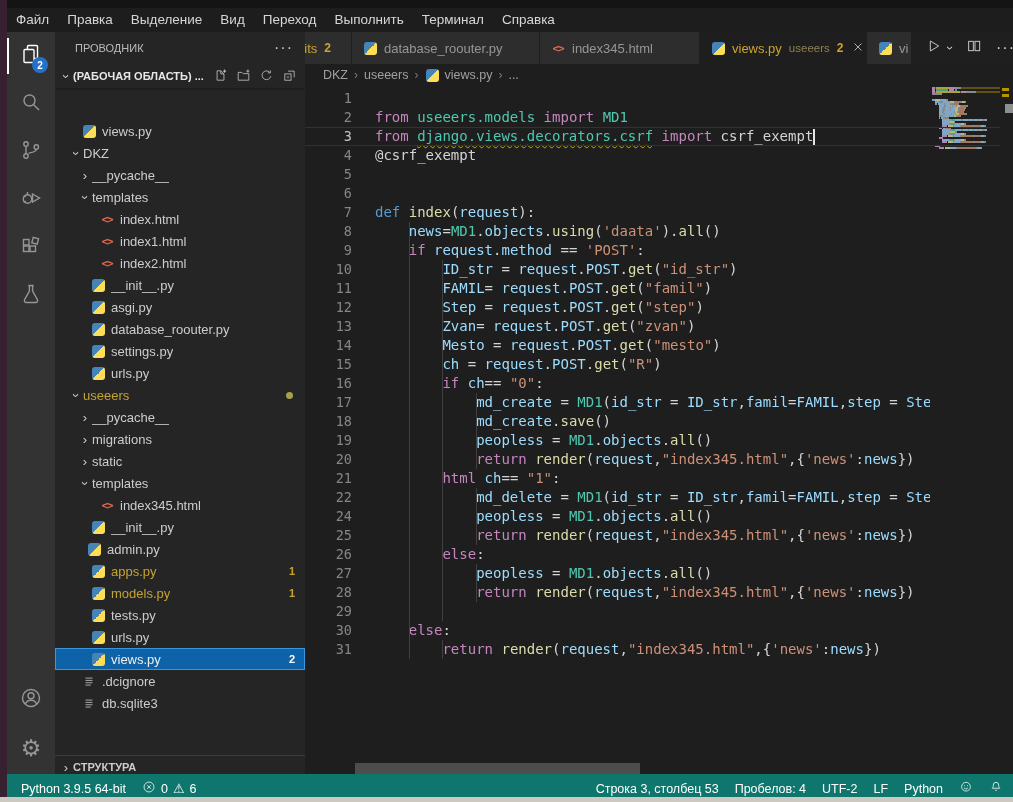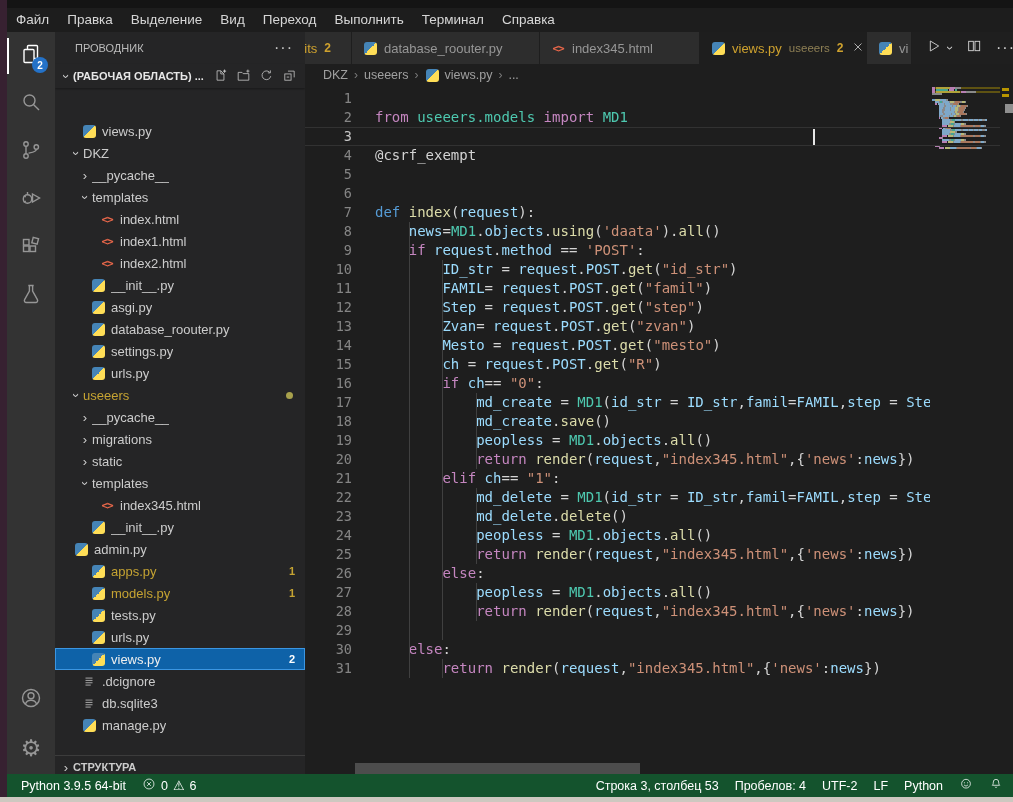--- a/index.html
+++ b/index.html
@@ -89,21 +89,21 @@
   
   #minimap{position:absolute;left:932px;top:87px;width:68px;}
   .mrow{position:relative;height:2px;display:flex;}
   .mrow .seg{height:2px;flex:none;}
   .mrow.hl{background:rgba(190,160,0,.4);}
   .ruler{position:absolute;left:1001px;top:32px;width:12px;height:731px;}
   .rmark-warn{position:absolute;left:1px;width:7px;height:3px;background:#b89500;}
   .rmark-cur{position:absolute;left:4px;width:8px;height:9px;background:#8f8f8f;}
   .hscroll{position:absolute;left:355px;top:763px;width:285px;height:11px;background:#4d4d4d;}
   
-  .statusbar{position:absolute;left:7px;top:774px;width:1006px;height:23px;background:#14532d;color:#ffffff;
+  .statusbar{position:absolute;left:7px;top:774px;width:1006px;height:29px;background:#0f766e;color:#ffffff;
     display:flex;align-items:center;font-size:12.5px;padding:0 10px 0 14px;box-sizing:border-box;}
   .sb-grow{flex:1;}
   .st-item{display:flex;align-items:center;gap:5px;margin-right:16px;white-space:nowrap;}
   .st-right .st-item{margin-right:0;margin-left:16px;}
   .st-right{display:flex;align-items:center;}
   .st-item svg{width:14px;height:14px;stroke:#fff;fill:none;stroke-width:1.3;}
   .warn-glyph{font-size:13px;}
 </style>
 </head>
 <body>
@@ -289,21 +289,21 @@
         <div class="trow" style="padding-left: 44px;">
           <span class="ficon html-icon">&lt;&gt;</span>
           <span class="label">index345.html</span>
         </div>
         <div class="trow" style="padding-left: 35px;">
           <span class="ficon">
             <span class="py-icon"></span>
           </span>
           <span class="label">__init__.py</span>
         </div>
-        <div class="trow" style="padding-left: 18px; align-items: center;">
+        <div class="trow" style="padding-left: 31px; align-items: center;">
           <span class="ficon">
             <span class="py-icon"></span>
           </span>
           <span class="label">admin.py</span>
         </div>
         <div class="trow warn" style="padding-left: 35px;">
           <span class="ficon">
             <span class="py-icon"></span>
           </span>
           <span class="label">apps.py</span>
@@ -343,26 +343,20 @@
           </span>
           <span class="label">.dcignore</span>
         </div>
         <div class="trow" style="padding-left: 26px;">
           <span class="ficon gen-icon">
             <svg viewBox="0 0 24 24">
               <path d="M6 7h12M6 11h12M6 15h12M6 19h9"></path>
             </svg>
           </span>
           <span class="label">db.sqlite3</span>
-        </div>
-        <div class="trow" style="padding-left: 26px;">
-          <span class="ficon">
-            <span class="py-icon"></span>
-          </span>
-          <span class="label">manage.py</span>
         </div>
       </div>
     <div class="sb-outline">
       <span class="chev">›</span>
       <span>СТРУКТУРА</span>
     </div>
   </div>
 
   <div class="tabbar" id="tabbar">
       <div class="tab partial-left" style="width: 47px;">
@@ -418,41 +412,40 @@
         <span class="py-icon"></span>
       </span>
       <span>views.py</span>
       <span class="bc-sep">›</span>
       <span>...</span>
     </div>
   <div id="curline-layer"></div>
   <div id="code">
       <div class="cline"><span class="lnum">1</span></div>
       <div class="cline"><span class="lnum">2</span><span class="ltext"><span class="tok-k">from</span><span class="tok-p"> </span><span class="tok-c">useeers.models</span><span class="tok-p"> </span><span class="tok-k">import</span><span class="tok-p"> </span><span class="tok-c">MD1</span></span></div>
-      <div class="cline"><span class="lnum cur">3</span></div>
+      <div class="cline"><span class="lnum cur">3</span><span class="ltext"><span class="tok-k">from</span><span class="tok-p"> </span><span class="tok-cq">django.views.decorators.csrf</span><span class="tok-p"> </span><span class="tok-k">import</span><span class="tok-p"> csrf_exempt</span></span></div>
       <div class="cline"><span class="lnum">4</span><span class="ltext"><span class="tok-p">@csrf_exempt</span></span></div>
       <div class="cline"><span class="lnum">5</span><span class="ltext"></span></div>
       <div class="cline"><span class="lnum">6</span><span class="ltext"></span></div>
       <div class="cline"><span class="lnum">7</span><span class="ltext"><span class="tok-d">def</span><span class="tok-p"> </span><span class="tok-f">index</span><span class="tok-p">(</span><span class="tok-v">request</span><span class="tok-p">):</span></span></div>
       <div class="cline"><span class="lnum">8</span><i class="guide" style="left: 103.72px;"></i><span class="ltext"><span class="tok-p">    </span><span class="tok-v">news</span><span class="tok-p">=</span><span class="tok-c">MD1</span><span class="tok-p">.</span><span class="tok-v">objects</span><span class="tok-p">.</span><span class="tok-f">using</span><span class="tok-p">(</span><span class="tok-s">'daata'</span><span class="tok-p">).</span><span class="tok-f">all</span><span class="tok-p">()</span></span></div>
       <div class="cline"><span class="lnum">9</span><i class="guide" style="left: 103.72px;"></i><span class="ltext"><span class="tok-p">    </span><span class="tok-k">if</span><span class="tok-p"> </span><span class="tok-v">request</span><span class="tok-p">.</span><span class="tok-v">method</span><span class="tok-p"> == </span><span class="tok-s">'POST'</span><span class="tok-p">:</span></span></div>
       <div class="cline"><span class="lnum">10</span><i class="guide" style="left: 103.72px;"></i><i class="guide" style="left: 137.44px;"></i><span class="ltext"><span class="tok-p">        </span><span class="tok-v">ID_str</span><span class="tok-p"> = </span><span class="tok-v">request</span><span class="tok-p">.</span><span class="tok-v">POST</span><span class="tok-p">.</span><span class="tok-f">get</span><span class="tok-p">(</span><span class="tok-s">"id_str"</span><span class="tok-p">)</span></span></div>
       <div class="cline"><span class="lnum">11</span><i class="guide" style="left: 103.72px;"></i><i class="guide" style="left: 137.44px;"></i><span class="ltext"><span class="tok-p">        </span><span class="tok-v">FAMIL</span><span class="tok-p">= </span><span class="tok-v">request</span><span class="tok-p">.</span><span class="tok-v">POST</span><span class="tok-p">.</span><span class="tok-f">get</span><span class="tok-p">(</span><span class="tok-s">"famil"</span><span class="tok-p">)</span></span></div>
       <div class="cline"><span class="lnum">12</span><i class="guide" style="left: 103.72px;"></i><i class="guide" style="left: 137.44px;"></i><span class="ltext"><span class="tok-p">        </span><span class="tok-v">Step</span><span class="tok-p"> = </span><span class="tok-v">request</span><span class="tok-p">.</span><span class="tok-v">POST</span><span class="tok-p">.</span><span class="tok-f">get</span><span class="tok-p">(</span><span class="tok-s">"step"</span><span class="tok-p">)</span></span></div>
       <div class="cline"><span class="lnum">13</span><i class="guide" style="left: 103.72px;"></i><i class="guide" style="left: 137.44px;"></i><span class="ltext"><span class="tok-p">        </span><span class="tok-v">Zvan</span><span class="tok-p">= </span><span class="tok-v">request</span><span class="tok-p">.</span><span class="tok-v">POST</span><span class="tok-p">.</span><span class="tok-f">get</span><span class="tok-p">(</span><span class="tok-s">"zvan"</span><span class="tok-p">)</span></span></div>
       <div class="cline"><span class="lnum">14</span><i class="guide" style="left: 103.72px;"></i><i class="guide" style="left: 137.44px;"></i><span class="ltext"><span class="tok-p">        </span><span class="tok-v">Mesto</span><span class="tok-p"> = </span><span class="tok-v">request</span><span class="tok-p">.</span><span class="tok-v">POST</span><span class="tok-p">.</span><span class="tok-f">get</span><span class="tok-p">(</span><span class="tok-s">"mesto"</span><span class="tok-p">)</span></span></div>
       <div class="cline"><span class="lnum">15</span><i class="guide" style="left: 103.72px;"></i><i class="guide" style="left: 137.44px;"></i><span class="ltext"><span class="tok-p">        </span><span class="tok-v">ch</span><span class="tok-p"> = </span><span class="tok-v">request</span><span class="tok-p">.</span><span class="tok-v">POST</span><span class="tok-p">.</span><span class="tok-f">get</span><span class="tok-p">(</span><span class="tok-s">"R"</span><span class="tok-p">)</span></span></div>
       <div class="cline"><span class="lnum">16</span><i class="guide" style="left: 103.72px;"></i><i class="guide" style="left: 137.44px;"></i><span class="ltext"><span class="tok-p">        </span><span class="tok-k">if</span><span class="tok-p"> </span><span class="tok-v">ch</span><span class="tok-p">== </span><span class="tok-s">"0"</span><span class="tok-p">:</span></span></div>
       <div class="cline"><span class="lnum">17</span><i class="guide" style="left: 103.72px;"></i><i class="guide" style="left: 137.44px;"></i><i class="guide" style="left: 171.16px;"></i><span class="ltext"><span class="tok-p">            </span><span class="tok-v">md_create</span><span class="tok-p"> = </span><span class="tok-c">MD1</span><span class="tok-p">(</span><span class="tok-v">id_str</span><span class="tok-p"> = </span><span class="tok-v">ID_str</span><span class="tok-p">,</span><span class="tok-v">famil</span><span class="tok-p">=</span><span class="tok-v">FAMIL</span><span class="tok-p">,</span><span class="tok-v">step</span><span class="tok-p"> = </span><span class="tok-v">Ste</span></span></div>
       <div class="cline"><span class="lnum">18</span><i class="guide" style="left: 103.72px;"></i><i class="guide" style="left: 137.44px;"></i><i class="guide" style="left: 171.16px;"></i><span class="ltext"><span class="tok-p">            </span><span class="tok-v">md_create</span><span class="tok-p">.</span><span class="tok-f">save</span><span class="tok-p">()</span></span></div>
       <div class="cline"><span class="lnum">19</span><i class="guide" style="left: 103.72px;"></i><i class="guide" style="left: 137.44px;"></i><i class="guide" style="left: 171.16px;"></i><span class="ltext"><span class="tok-p">            </span><span class="tok-v">peopless</span><span class="tok-p"> = </span><span class="tok-c">MD1</span><span class="tok-p">.</span><span class="tok-v">objects</span><span class="tok-p">.</span><span class="tok-f">all</span><span class="tok-p">()</span></span></div>
       <div class="cline"><span class="lnum">20</span><i class="guide" style="left: 103.72px;"></i><i class="guide" style="left: 137.44px;"></i><i class="guide" style="left: 171.16px;"></i><span class="ltext"><span class="tok-p">            </span><span class="tok-k">return</span><span class="tok-p"> </span><span class="tok-f">render</span><span class="tok-p">(</span><span class="tok-v">request</span><span class="tok-p">,</span><span class="tok-s">"index345.html"</span><span class="tok-p">,{</span><span class="tok-s">'news'</span><span class="tok-p">:</span><span class="tok-v">news</span><span class="tok-p">})</span></span></div>
-      <div class="cline"><span class="lnum">21</span><i class="guide" style="left: 103.72px;"></i><i class="guide" style="left: 137.44px;"></i><span class="ltext"><span class="tok-p">        </span><span class="tok-k">elif</span><span class="tok-p"> </span><span class="tok-v">ch</span><span class="tok-p">== </span><span class="tok-s">"1"</span><span class="tok-p">:</span></span></div>
+      <div class="cline"><span class="lnum">21</span><i class="guide" style="left: 103.72px;"></i><i class="guide" style="left: 137.44px;"></i><span class="ltext"><span class="tok-p">        </span><span class="tok-k">html</span><span class="tok-p"> </span><span class="tok-v">ch</span><span class="tok-p">== </span><span class="tok-s">"1"</span><span class="tok-p">:</span></span></div>
       <div class="cline"><span class="lnum">22</span><i class="guide" style="left: 103.72px;"></i><i class="guide" style="left: 137.44px;"></i><i class="guide" style="left: 171.16px;"></i><span class="ltext"><span class="tok-p">            </span><span class="tok-v">md_delete</span><span class="tok-p"> = </span><span class="tok-c">MD1</span><span class="tok-p">(</span><span class="tok-v">id_str</span><span class="tok-p"> = </span><span class="tok-v">ID_str</span><span class="tok-p">,</span><span class="tok-v">famil</span><span class="tok-p">=</span><span class="tok-v">FAMIL</span><span class="tok-p">,</span><span class="tok-v">step</span><span class="tok-p"> = </span><span class="tok-v">Ste</span></span></div>
-      <div class="cline"><span class="lnum">23</span><i class="guide" style="left: 103.72px;"></i><i class="guide" style="left: 137.44px;"></i><i class="guide" style="left: 171.16px;"></i><span class="ltext"><span class="tok-p">            </span><span class="tok-v">md_delete</span><span class="tok-p">.</span><span class="tok-f">delete</span><span class="tok-p">()</span></span></div>
       <div class="cline"><span class="lnum">24</span><i class="guide" style="left: 103.72px;"></i><i class="guide" style="left: 137.44px;"></i><i class="guide" style="left: 171.16px;"></i><span class="ltext"><span class="tok-p">            </span><span class="tok-v">peopless</span><span class="tok-p"> = </span><span class="tok-c">MD1</span><span class="tok-p">.</span><span class="tok-v">objects</span><span class="tok-p">.</span><span class="tok-f">all</span><span class="tok-p">()</span></span></div>
       <div class="cline"><span class="lnum">25</span><i class="guide" style="left: 103.72px;"></i><i class="guide" style="left: 137.44px;"></i><i class="guide" style="left: 171.16px;"></i><span class="ltext"><span class="tok-p">            </span><span class="tok-k">return</span><span class="tok-p"> </span><span class="tok-f">render</span><span class="tok-p">(</span><span class="tok-v">request</span><span class="tok-p">,</span><span class="tok-s">"index345.html"</span><span class="tok-p">,{</span><span class="tok-s">'news'</span><span class="tok-p">:</span><span class="tok-v">news</span><span class="tok-p">})</span></span></div>
       <div class="cline"><span class="lnum">26</span><i class="guide" style="left: 103.72px;"></i><i class="guide" style="left: 137.44px;"></i><span class="ltext"><span class="tok-p">        </span><span class="tok-k">else</span><span class="tok-p">:</span></span></div>
       <div class="cline"><span class="lnum">27</span><i class="guide" style="left: 103.72px;"></i><i class="guide" style="left: 137.44px;"></i><i class="guide" style="left: 171.16px;"></i><span class="ltext"><span class="tok-p">            </span><span class="tok-v">peopless</span><span class="tok-p"> = </span><span class="tok-c">MD1</span><span class="tok-p">.</span><span class="tok-v">objects</span><span class="tok-p">.</span><span class="tok-f">all</span><span class="tok-p">()</span></span></div>
       <div class="cline"><span class="lnum">28</span><i class="guide" style="left: 103.72px;"></i><i class="guide" style="left: 137.44px;"></i><i class="guide" style="left: 171.16px;"></i><span class="ltext"><span class="tok-p">            </span><span class="tok-k">return</span><span class="tok-p"> </span><span class="tok-f">render</span><span class="tok-p">(</span><span class="tok-v">request</span><span class="tok-p">,</span><span class="tok-s">"index345.html"</span><span class="tok-p">,{</span><span class="tok-s">'news'</span><span class="tok-p">:</span><span class="tok-v">news</span><span class="tok-p">})</span></span></div>
       <div class="cline"><span class="lnum">29</span><i class="guide" style="left: 103.72px;"></i><i class="guide" style="left: 137.44px;"></i><span class="ltext"></span></div>
       <div class="cline"><span class="lnum">30</span><i class="guide" style="left: 103.72px;"></i><span class="ltext"><span class="tok-p">    </span><span class="tok-k">else</span><span class="tok-p">:</span></span></div>
       <div class="cline"><span class="lnum">31</span><i class="guide" style="left: 103.72px;"></i><i class="guide" style="left: 137.44px;"></i><span class="ltext"><span class="tok-p">        </span><span class="tok-k">return</span><span class="tok-p"> </span><span class="tok-f">render</span><span class="tok-p">(</span><span class="tok-v">request</span><span class="tok-p">,</span><span class="tok-s">"index345.html"</span><span class="tok-p">,{</span><span class="tok-s">'news'</span><span class="tok-p">:</span><span class="tok-v">news</span><span class="tok-p">})</span></span></div>
     </div>
   <div id="minimap">

